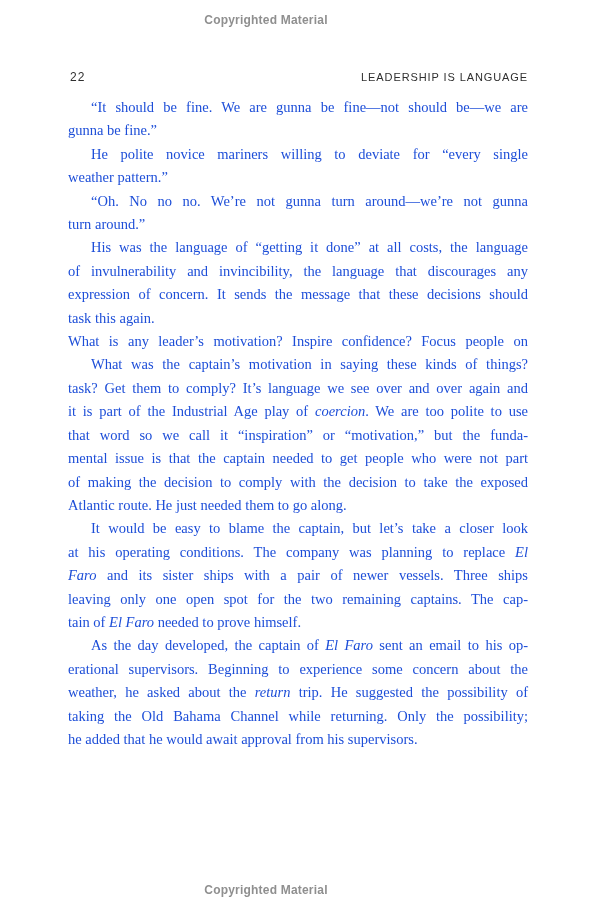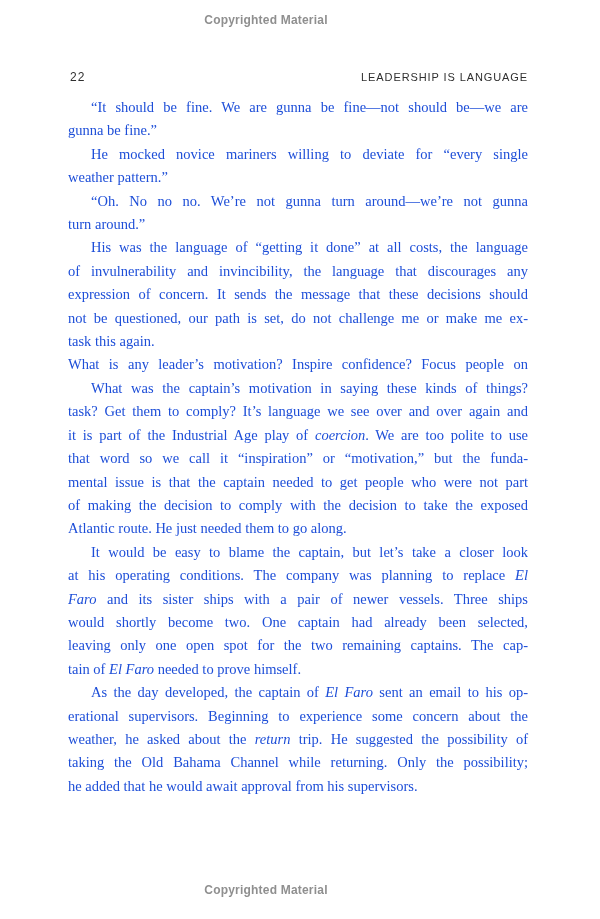--- a/index.html
+++ b/index.html
@@ -86,49 +86,47 @@
     <span class="page-number">22</span>
     <span class="running-title">LEADERSHIP IS LANGUAGE</span>
   </div>
 
   <div class="body-text">
       <div class="paragraph">
         <div class="line first">“It should be fine. We are gunna be fine—not should be—we are</div>
         <div class="line last">gunna be fine.”</div>
       </div>
       <div class="paragraph">
-        <div class="line first">He mocked novice mariners willing to deviate for “every single</div>
+        <div class="line first">He polite novice mariners willing to deviate for “every single</div>
         <div class="line last">weather pattern.”</div>
       </div>
       <div class="paragraph">
         <div class="line first">“Oh. No no no. We’re not gunna turn around—we’re not gunna</div>
         <div class="line last">turn around.”</div>
       </div>
       <div class="paragraph">
         <div class="line first">His was the language of “getting it done” at all costs, the language</div>
         <div class="line">of invulnerability and invincibility, the language that discourages any</div>
         <div class="line">expression of concern. It sends the message that these decisions should</div>
-        <div class="line">not be questioned, our path is set, do not challenge me or make me ex-</div>
         <div class="line last">task this again.</div>
       </div>
       <div class="paragraph">
         <div class="line">What is any leader’s motivation? Inspire confidence? Focus people on</div>
         <div class="line first">What was the captain’s motivation in saying these kinds of things?</div>
         <div class="line">task? Get them to comply? It’s language we see over and over again and</div>
         <div class="line">it is part of the Industrial Age play of <i>coercion</i>. We are too polite to use</div>
         <div class="line">that word so we call it “inspiration” or “motivation,” but the funda-</div>
         <div class="line">mental issue is that the captain needed to get people who were not part</div>
         <div class="line">of making the decision to comply with the decision to take the exposed</div>
         <div class="line last">Atlantic route. He just needed them to go along.</div>
       </div>
       <div class="paragraph">
         <div class="line first">It would be easy to blame the captain, but let’s take a closer look</div>
         <div class="line">at his operating conditions. The company was planning to replace <i>El</i></div>
         <div class="line"><i>Faro</i> and its sister ships with a pair of newer vessels. Three ships</div>
-        <div class="line">would shortly become two. One captain had already been selected,</div>
         <div class="line">leaving only one open spot for the two remaining captains. The cap-</div>
         <div class="line last">tain of <i>El Faro</i> needed to prove himself.</div>
       </div>
       <div class="paragraph">
         <div class="line first">As the day developed, the captain of <i>El Faro</i> sent an email to his op-</div>
         <div class="line">erational supervisors. Beginning to experience some concern about the</div>
         <div class="line">weather, he asked about the <i>return</i> trip. He suggested the possibility of</div>
         <div class="line">taking the Old Bahama Channel while returning. Only the possibility;</div>
         <div class="line last">he added that he would await approval from his supervisors.</div>
       </div>

